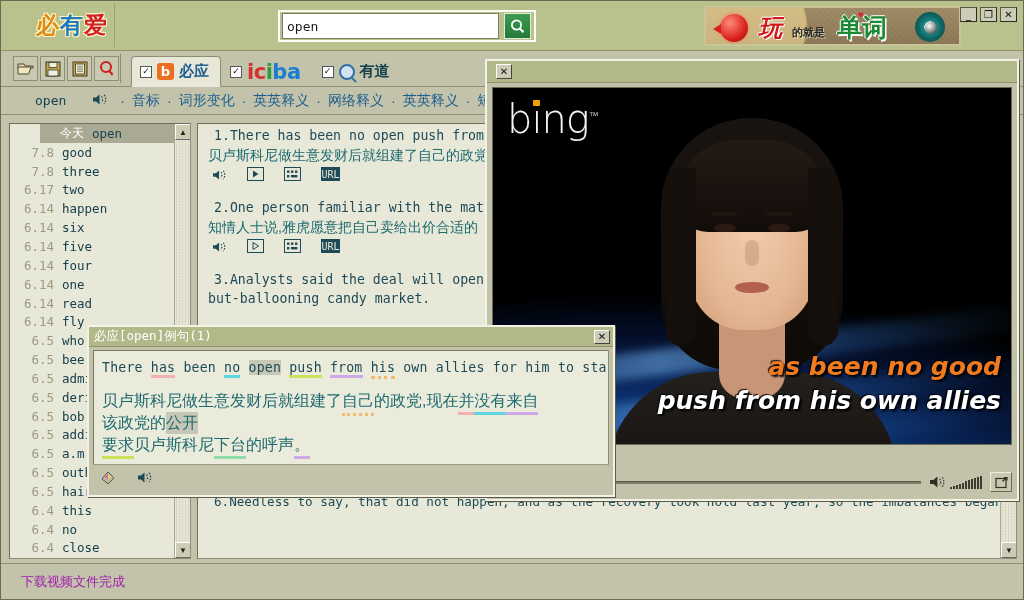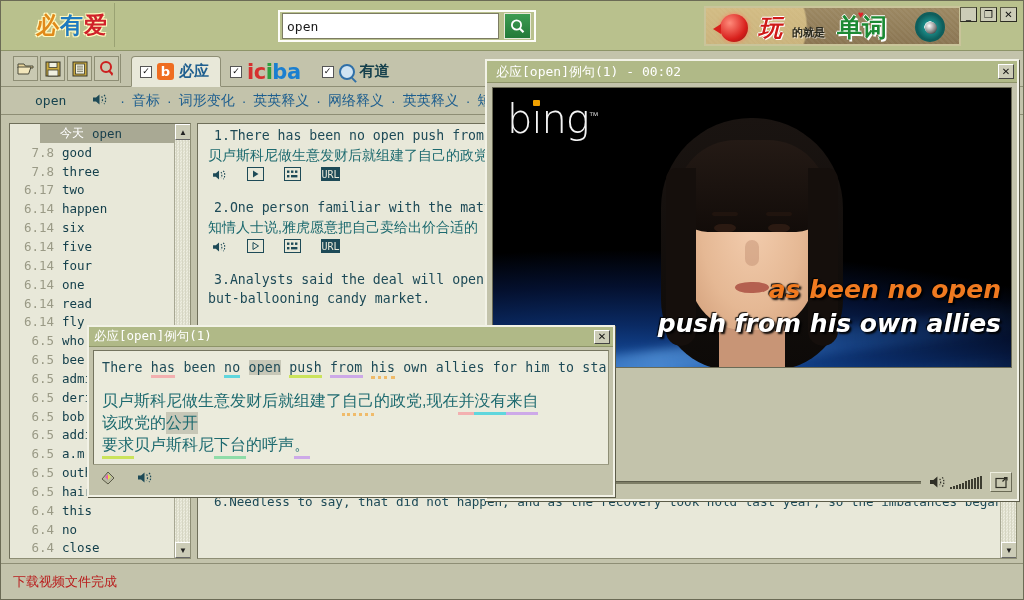--- a/index.html
+++ b/index.html
@@ -273,21 +273,21 @@
     border-left: 1px solid #a7a792;
   }
 
   
   .statusbar {
     position: absolute; left: 0; bottom: 0; width: 1022px; height: 36px;
     background: #c3c3ab;
     border-top: 1px solid #8e8e75;
     display: flex; align-items: center;
   }
-  .status-text { margin-left: 12px; font-size: 13px; color: #b91c1c; }
+  .status-text { margin-left: 20px; font-size: 13px; color: #a21caf; }
 
   
   .videowin {
     position: absolute; left: 484px; top: 58px;
     width: 534px; height: 442px;
     background: #c3c3ab;
     border: 2px solid #f2f2e6;
     box-shadow: 1px 1px 0 #5c5c49;
   }
   .vw-title {
@@ -299,21 +299,21 @@
   .vw-title-text { font-size: 13px; color: #ffffff; font-family:"DejaVu Sans Mono", monospace; }
   .vw-x {
     width: 16px; height: 15px; background: #ccccb7;
     border: 1px solid #fff; border-right-color:#444;border-bottom-color:#444;
     display:flex;align-items:center;justify-content:center;
     font-size:10px;color:#111;cursor:pointer; font-family:"DejaVu Sans",sans-serif;
   }
   .vw-video {
     position: relative;
     margin: 4px 5px 0 5px;
-    height: 281px;
+    height: 358px;
     background: #000;
     overflow: hidden;
     border: 1px solid #6a6a55;
   }
   .vid-bg {
     position:absolute; inset:0;
     background:
       radial-gradient(ellipse 120% 60% at 25% 118%, #2f7fe0 0%, #1652a8 28%, #0a2a63 55%, #04102e 78%, #000 100%),
       radial-gradient(ellipse 90% 45% at 75% 95%, rgba(40,120,220,.75) 0%, transparent 60%),
       linear-gradient(#000 0%, #000 28%, #041030 55%, #000a1e 100%);
@@ -809,21 +809,20 @@
       <div class="sb-arrow dn">▼</div>
     </div>
   </div>
 
   <div class="statusbar">
     <span class="status-text">下载视频文件完成</span>
   </div>
 
   <div class="videowin">
     <div class="vw-title">
-      <span class="vw-title-text">必应[open]例句(1) - 00:02</span>
       <span class="vw-x">✕</span>
     </div>
     <div class="vw-video">
       <div class="vid-bg"></div>
       <div class="vid-streak" style="top:250px"></div>
       <div class="vid-streak" style="top:300px;opacity:.75"></div>
       <div class="vid-streak" style="top:340px;opacity:.6"></div>
 
       <div class="person">
         <div class="shoulders"></div>
@@ -839,21 +838,21 @@
         <div class="eyeR"></div>
         <div class="nose"></div>
         <div class="mouth"></div>
       </div>
 
       <div class="bing-logo">
         <span class="dot"></span><span>bing</span><span class="tm">™</span>
       </div>
 
       <div class="subtitle">
-        <div class="sub-l1"><span class="hl">as been no open</span></div>
+        <div class="sub-l1"><span class="hl">as been no good</span></div>
         <div class="sub-l2">push from his own allies</div>
       </div>
     </div>
 
     <div class="vw-controls">
       <div class="vslider">
         <div class="vtrack"></div>
         <div class="vthumb"></div>
       </div>
       <div class="vol">

